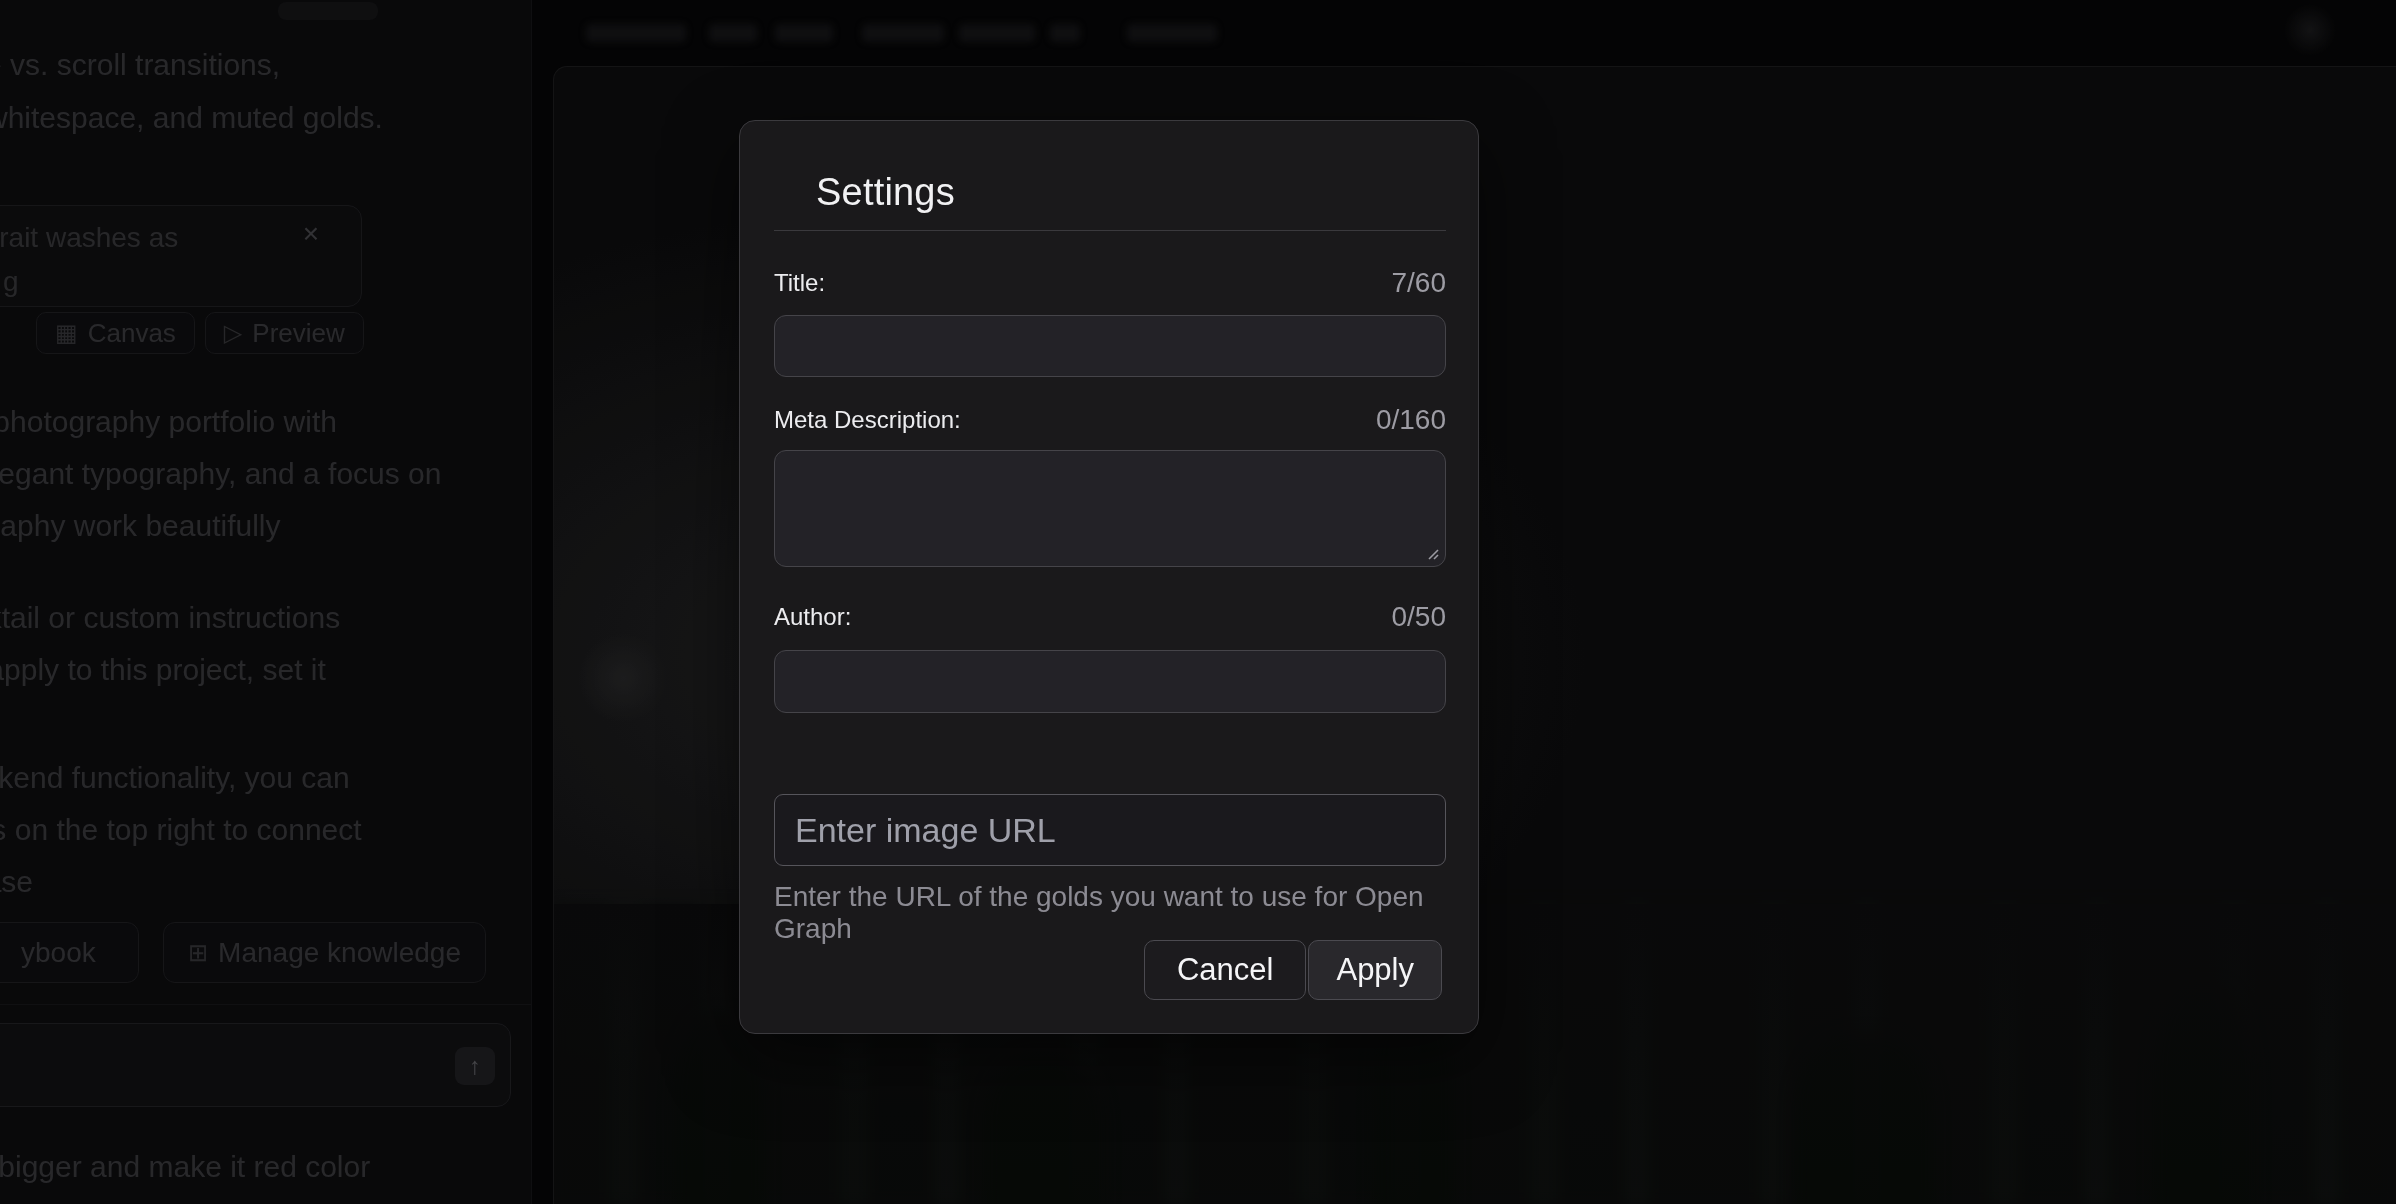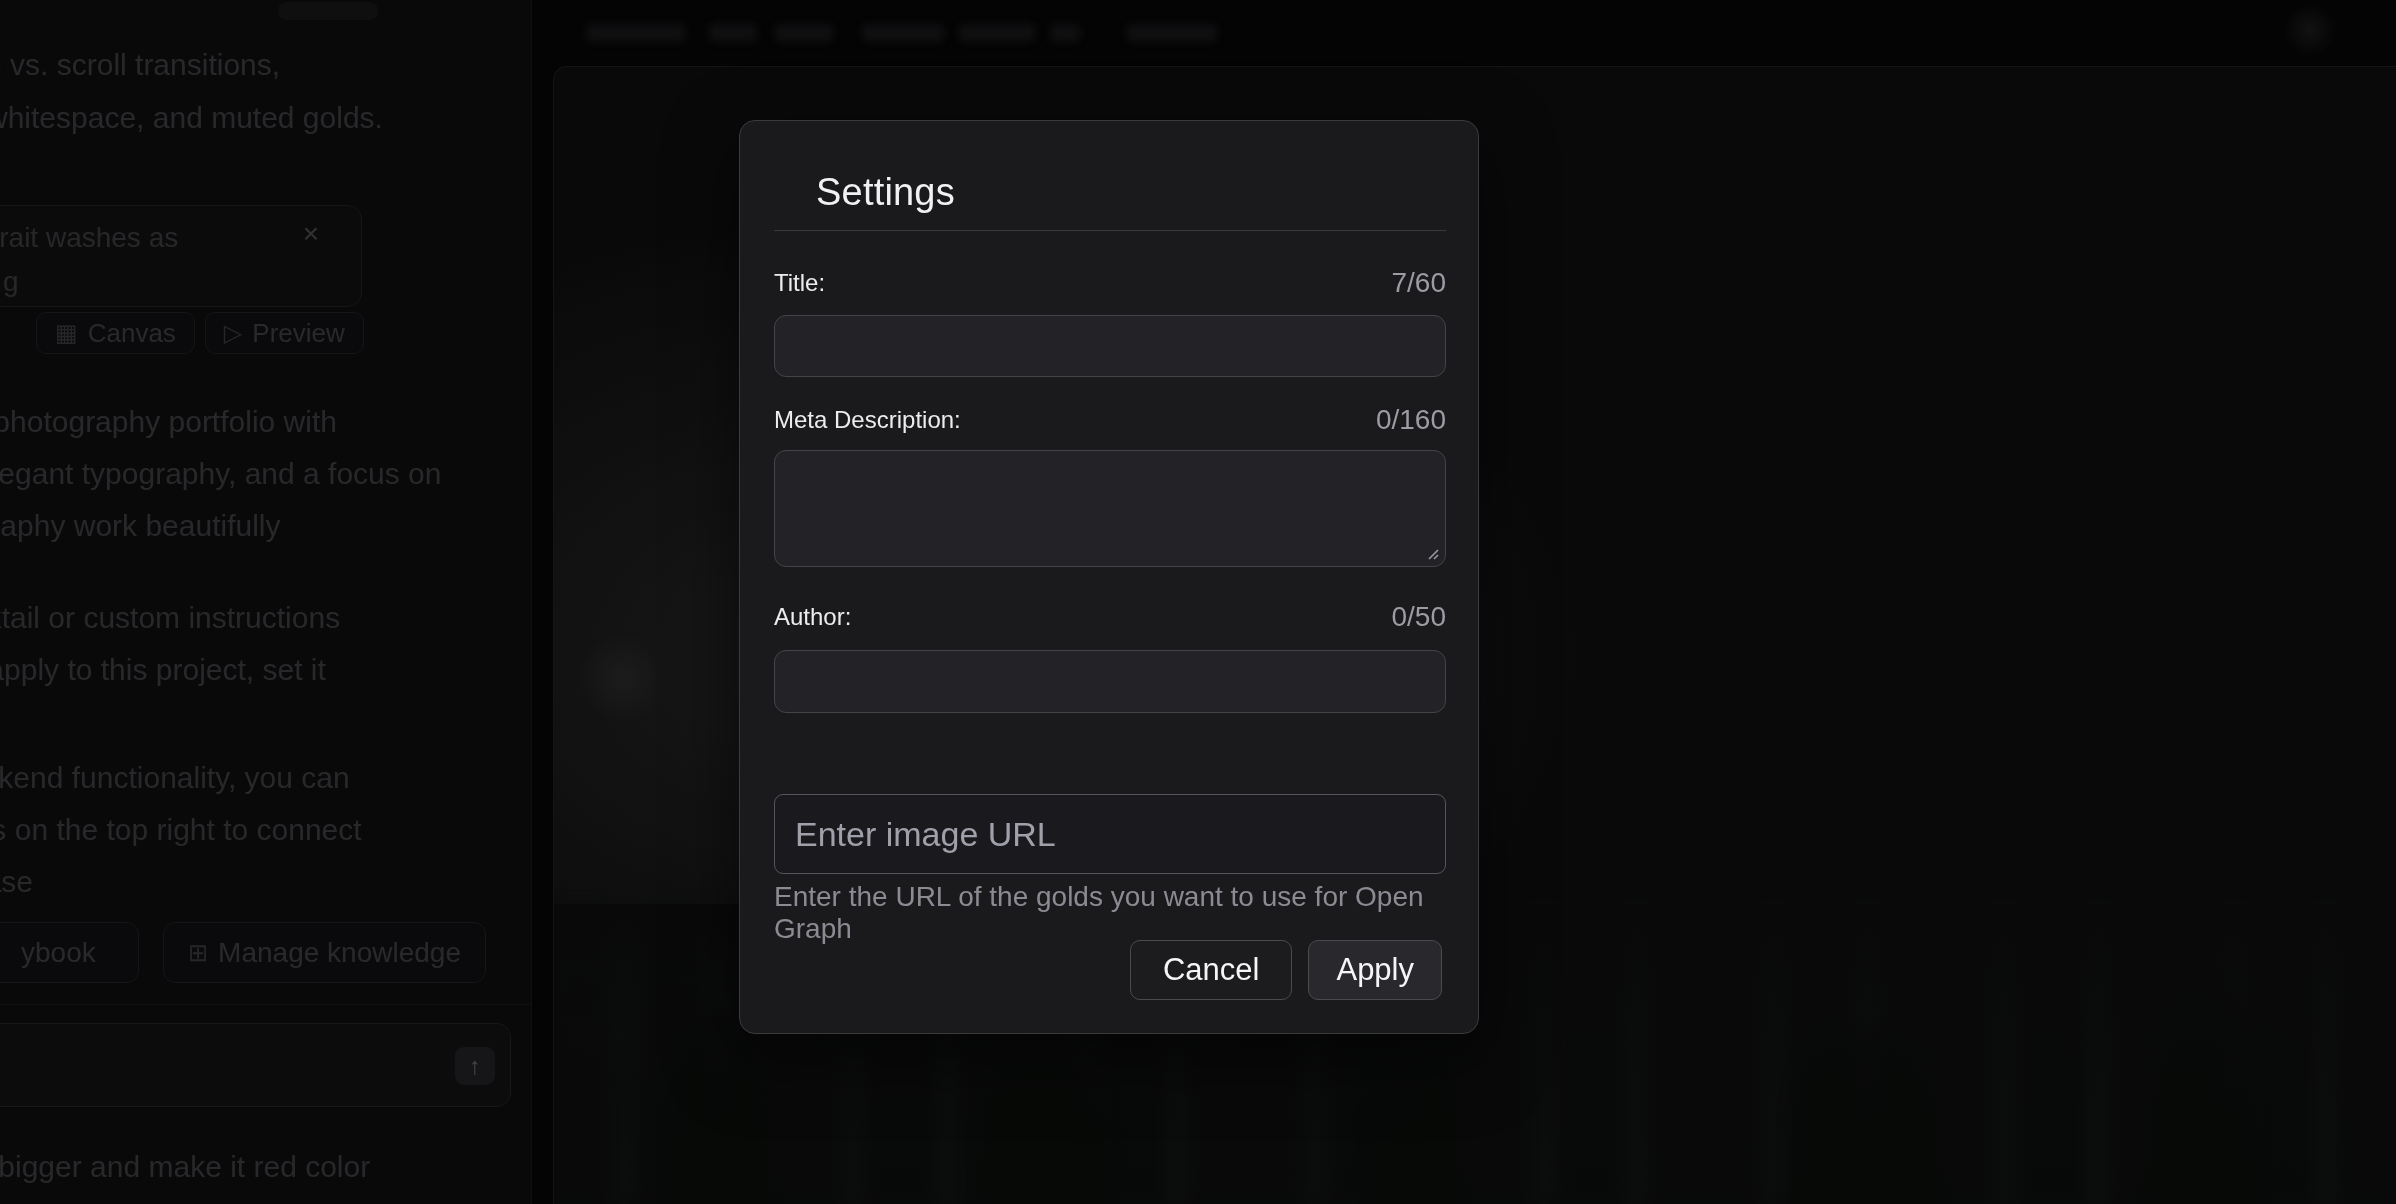--- a/index.html
+++ b/index.html
@@ -97,26 +97,26 @@
   .f-input { position:absolute; left:34px; right:32px; background:#232227; border:1px solid #454449;
              border-radius:12px; color:#ececef; font-size:32px; padding:0 20px; outline:none;
              font-family:inherit; }
   .in1 { top:194px; height:62px; }
   .ta-wrap { position:absolute; left:34px; right:32px; top:329px; height:117px; }
   .f-ta { width:100%; height:100%; background:#232227; border:1px solid #454449; border-radius:12px;
           color:#ececef; font-size:32px; padding:12px 20px; outline:none; resize:none;
           font-family:inherit; }
   .ta-grip { position:absolute; right:6px; bottom:6px; }
   .in3 { top:529px; height:63px; }
-  .in4 { top:673px; height:80px; background:#1a191d; border:1px solid #56555b; border-radius:9px;
+  .in4 { top:673px; height:72px; background:#1a191d; border:1px solid #56555b; border-radius:9px;
          font-size:34px; }
   .in4::placeholder { color:#9fa0aa; opacity:1; }
   .f-input::placeholder { color:#9fa0aa; opacity:1; }
   .helper { position:absolute; left:34px; top:760px; font-size:28px; color:#8c8b93; }
-  .actions { position:absolute; right:36px; top:819px; display:flex; gap:16px; }
+  .actions { position:absolute; right:36px; top:819px; display:flex; gap:2px; }
   .btn { height:60px; border-radius:10px; border:1px solid #4b4a50; font-size:31px; color:#f5f5f7;
          font-family:inherit; cursor:pointer; }
   .btn-cancel { background:#1c1b1e; padding:0 32px; }
   .btn-apply  { background:#29282c; padding:0 27px; }
 </style>
 </head>
 <body>
 
 <div class="stage">
 

